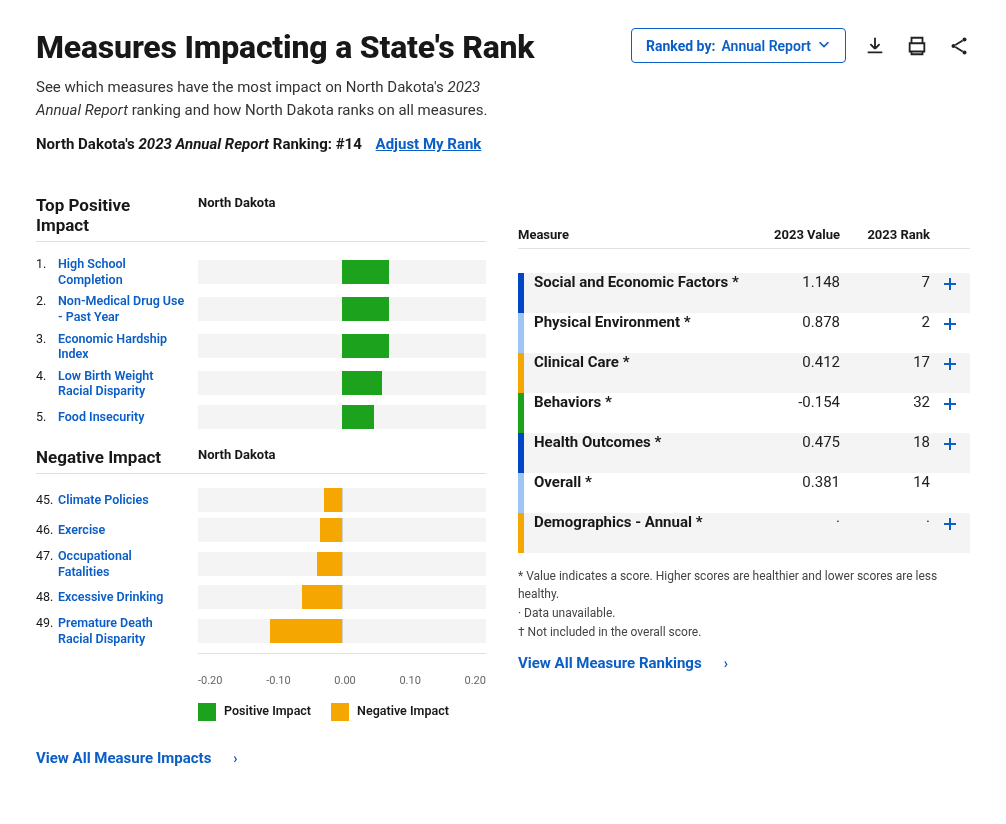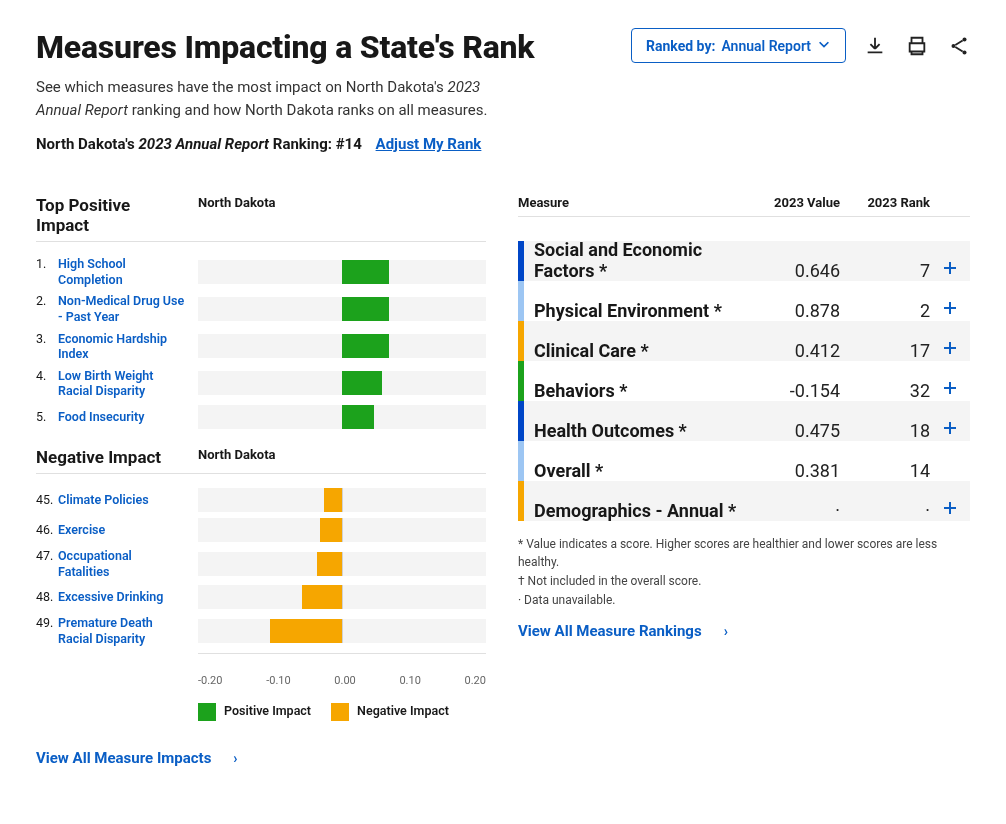--- a/index.html
+++ b/index.html
@@ -63,26 +63,26 @@
   .bar-pos{position:absolute;left:50%;top:0;bottom:0;background:var(--green);}
   .bar-neg{position:absolute;right:50%;top:0;bottom:0;background:var(--orange);}
   .axis{display:flex;margin-left:162px;font-size:11px;color:#666;justify-content:space-between;border-top:1px solid var(--grid);padding-top:20px;margin-top:4px;}
   .legend{display:flex;gap:20px;margin-left:162px;margin-top:16px;font-size:12.5px;font-weight:600;align-items:center;}
   .swatch{width:18px;height:18px;display:inline-block;margin-right:8px;vertical-align:middle;}
   .sw-green{background:var(--green);}
   .sw-orange{background:var(--orange);}
   .view-link{color:var(--blue);font-weight:700;font-size:15px;text-decoration:none;display:inline-flex;align-items:center;gap:22px;margin-top:28px;}
   .view-link .chev{font-size:14px;}
   
-  .tbl-hdr{display:flex;border-bottom:1px solid var(--grid);padding-bottom:6px;font-size:13px;font-weight:700;}
+  .tbl-hdr{display:flex;border-bottom:1px solid var(--grid);padding-bottom:6px;font-size:13px;font-weight:700;margin-top:32px;}
   .tbl-hdr .c1{flex:1;}
   .tbl-hdr .c2{width:90px;text-align:right;}
   .tbl-hdr .c3{width:90px;text-align:right;}
   .tbl-hdr .c4{width:40px;}
-  .m-row{display:flex;align-items:flex-end;height:40px;font-size:18px;}
+  .m-row{display:flex;align-items:flex-start;height:40px;font-size:15px;}
   .m-row:nth-child(odd){background:var(--row-alt);}
   .m-stripe{width:6px;height:100%;}
   .m-name{flex:1;padding-left:10px;font-weight:700;}
   .m-val{width:90px;text-align:right;color:#222;}
   .m-rank{width:90px;text-align:right;color:#222;}
   .m-expand{width:40px;text-align:center;color:var(--blue);font-size:20px;font-weight:400;}
   .footnotes{font-size:12px;color:#444;margin-top:14px;line-height:1.5;}
   .footnotes div{margin-bottom:1px;}
 </style>
 </head>
@@ -273,21 +273,21 @@
     <div class="tbl-hdr">
       <div class="c1">Measure</div>
       <div class="c2">2023 Value</div>
       <div class="c3">2023 Rank</div>
       <div class="c4"></div>
     </div>
     <div id="measure-rows" style="margin-top:24px;">
         <div class="m-row">
           <div class="m-stripe" style="background: rgb(0, 70, 199);"></div>
           <div class="m-name">Social and Economic Factors *</div>
-          <div class="m-val">0.646</div>
+          <div class="m-val">1.148</div>
           <div class="m-rank">7</div>
           <div class="m-expand"><svg width="16" height="16" viewBox="0 0 16 16">
               <path stroke="#0a5ec5" stroke-width="2" d="M8 2v12M2 8h12"></path>
             </svg></div>
         </div>
         <div class="m-row">
           <div class="m-stripe" style="background: rgb(157, 198, 243);"></div>
           <div class="m-name">Physical Environment *</div>
           <div class="m-val">0.878</div>
           <div class="m-rank">2</div>
@@ -335,22 +335,22 @@
           <div class="m-val">·</div>
           <div class="m-rank">·</div>
           <div class="m-expand"><svg width="16" height="16" viewBox="0 0 16 16">
               <path stroke="#0a5ec5" stroke-width="2" d="M8 2v12M2 8h12"></path>
             </svg></div>
         </div>
       </div>
 
     <div class="footnotes">
       <div>* Value indicates a score. Higher scores are healthier and lower scores are less healthy.</div>
+      <div>· Data unavailable.</div>
       <div>† Not included in the overall score.</div>
-      <div>· Data unavailable.</div>
     </div>
 
     <a href="#" class="view-link" style="margin-top:12px;">
       <span>View All Measure Rankings</span>
         <span class="chev">›</span>
     </a>
   </div>
 </div>
 
 </body></html>

